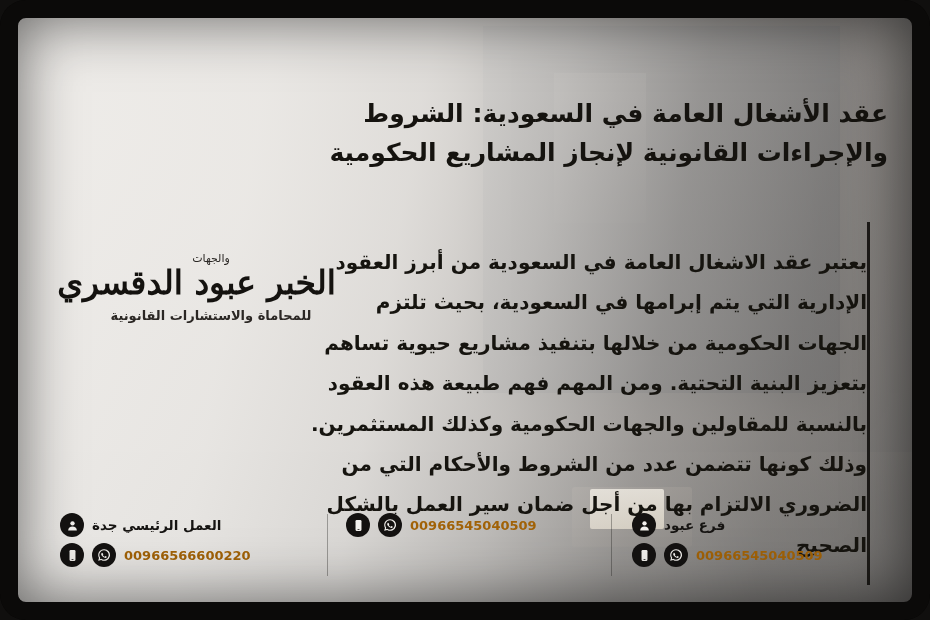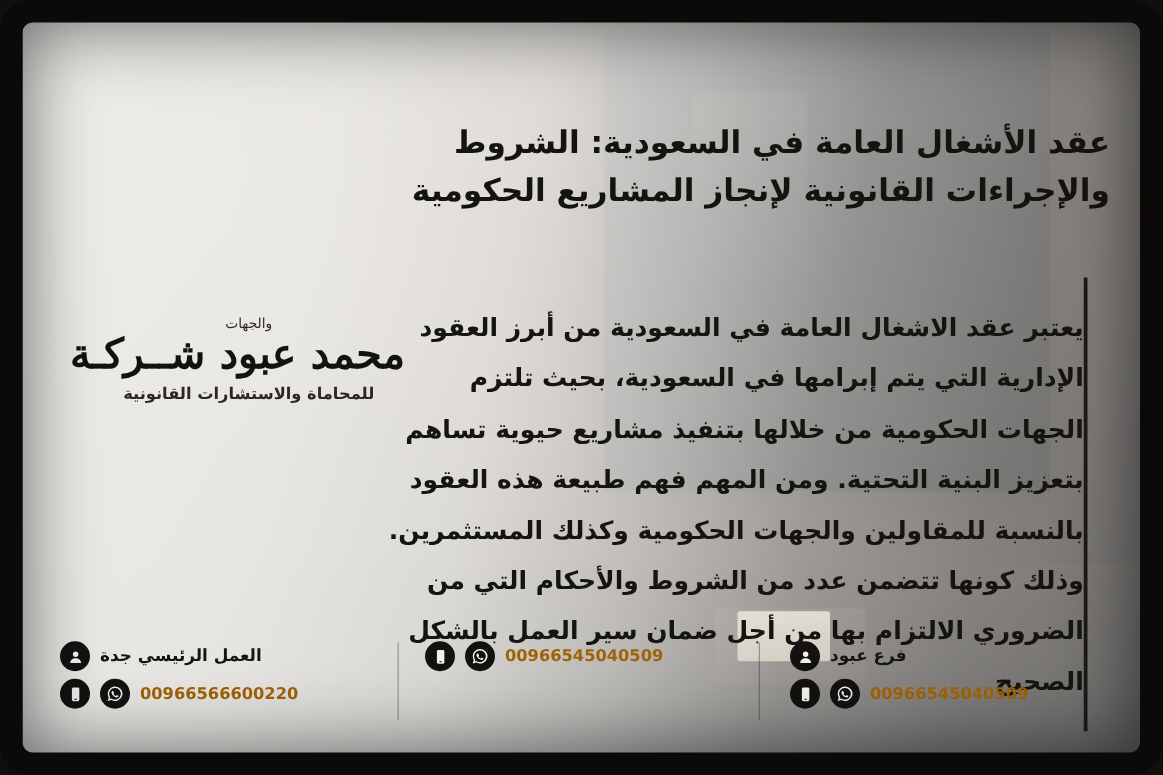--- a/index.html
+++ b/index.html
@@ -145,20 +145,21 @@
       inset 0 0 0 18px #0b0a09,
       inset 0 0 60px 20px rgba(0,0,0,0.55);
     pointer-events: none;
   }
 
   
   .content {
     position: absolute;
     inset: 0;
     padding: 0;
+    margin-left: 12px;
   }
 
   .title {
     position: absolute;
     right: 42px;
     left: 300px;
     top: 78px;
     font-size: 25px;
     font-weight: 700;
     line-height: 1.55;
@@ -308,21 +309,21 @@
 
       <h1 class="title">عقد الأشغال العامة في السعودية: الشروط والإجراءات القانونية لإنجاز المشاريع الحكومية</h1>
 
       <div class="body-wrap">
         <div class="divider"></div>
         <p class="body-text">يعتبر عقد الاشغال العامة في السعودية من أبرز العقود الإدارية التي يتم إبرامها في السعودية، بحيث تلتزم الجهات الحكومية من خلالها بتنفيذ مشاريع حيوية تساهم بتعزيز البنية التحتية. ومن المهم فهم طبيعة هذه العقود بالنسبة للمقاولين والجهات الحكومية وكذلك المستثمرين. وذلك كونها تتضمن عدد من الشروط والأحكام التي من الضروري الالتزام بها من أجل ضمان سير العمل بالشكل الصحيح</p>
       </div>
 
       <div class="logo">
         <div class="logo-top">والجهات</div>
-        <div class="logo-main">محمد عبود شــركـة</div>
+        <div class="logo-main">الخبر عبود الدقسري</div>
         <div class="logo-sub">للمحاماة والاستشارات القانونية</div>
       </div>
 
       <div class="footer">
 
         <div class="sep s1"></div>
         <div class="sep s2"></div>
 
         <div class="branch jeddah">
           <div class="branch-row">

